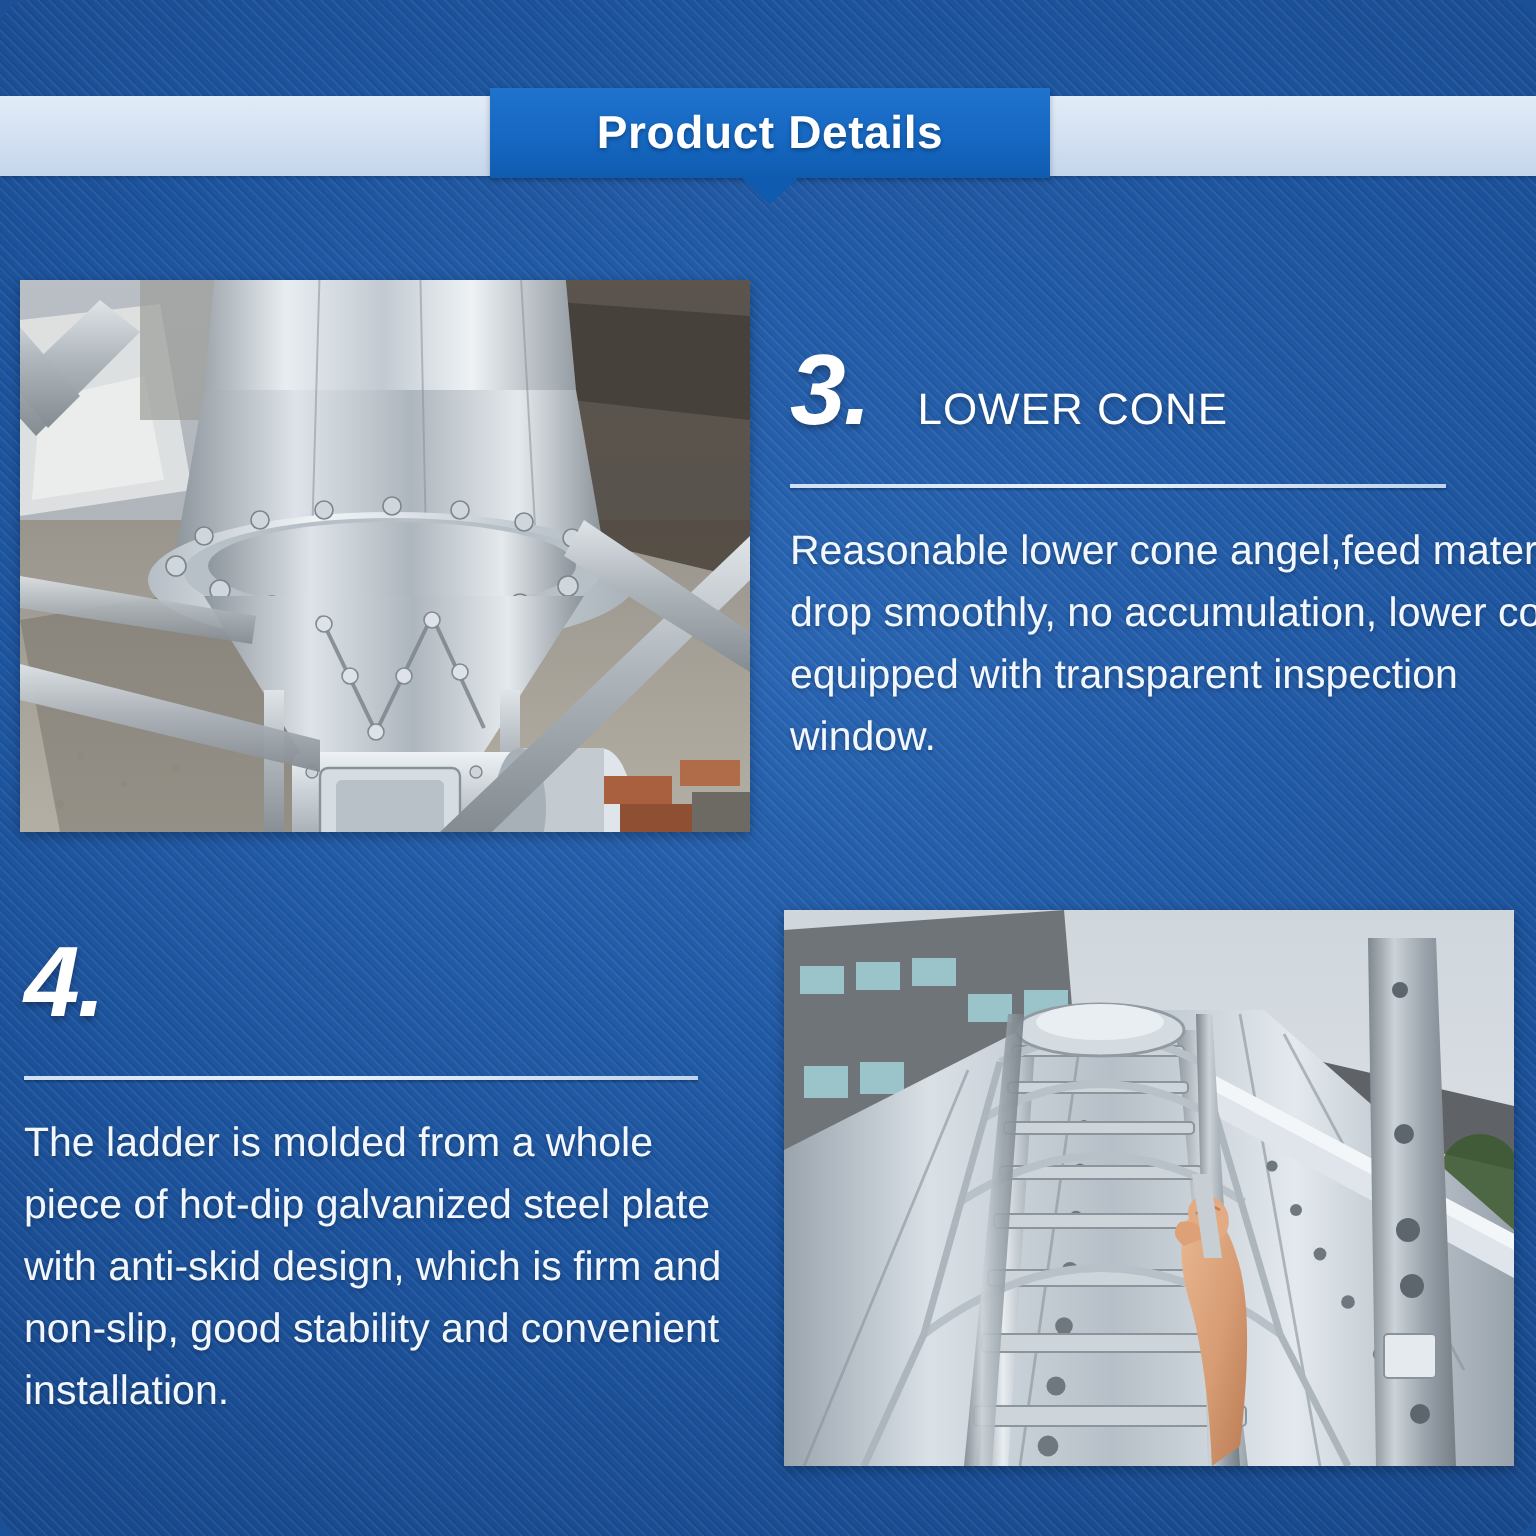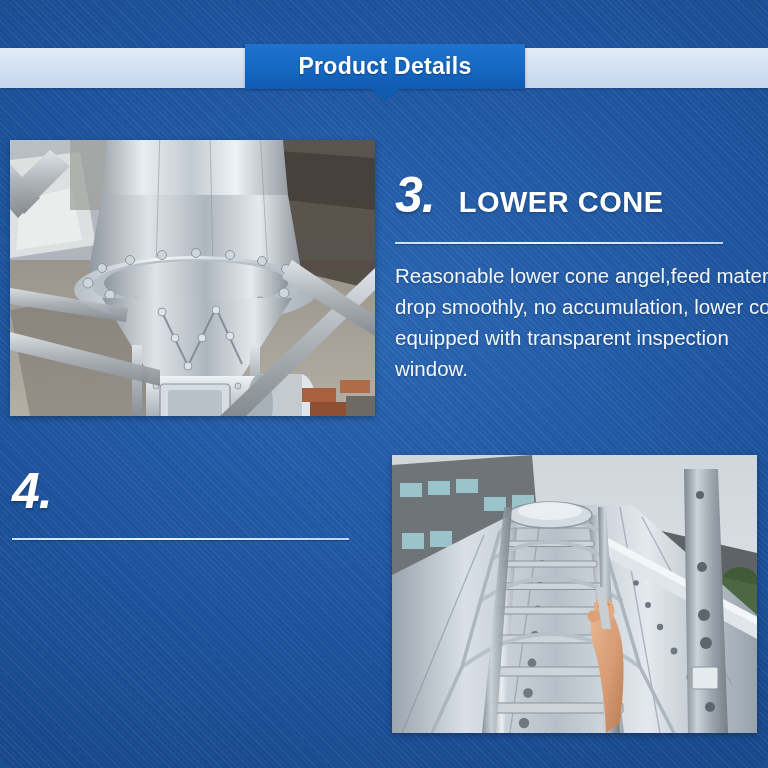--- a/index.html
+++ b/index.html
@@ -111,22 +111,22 @@
     color: #ffffff;
     font-size: 50px;
     font-weight: bold;
     font-style: italic;
     line-height: 1;
     letter-spacing: -1px;
     text-shadow: 0 2px 3px rgba(0,0,0,0.30);
   }
   .heading-title {
     color: #ffffff;
-    font-size: 29px;
-    font-weight: bold;
+    font-size: 22px;
+    font-weight: normal;
     line-height: 1;
     letter-spacing: 0.5px;
     margin-left: 24px;
     text-shadow: 0 1px 3px rgba(0,0,0,0.30);
   }
 
   .divider {
     height: 2px;
     background: linear-gradient(90deg, #cfe0f4 0%, #eaf2fb 45%, #bed4ee 100%);
     box-shadow: 0 1px 1px rgba(0,0,0,0.25);
@@ -313,20 +313,21 @@
     </div>
     <div class="divider"></div>
     <div class="body-text">Reasonable lower cone angel,feed material drop smoothly, no accumulation, lower cone equipped with transparent inspection window.</div>
   </div>
 
   <div class="section-text section-4">
     <div class="heading-row">
       <span class="heading-number">4.</span>
     </div>
     <div class="divider"></div>
+    <div class="body-text">The ladder is molded from a whole piece of hot-dip galvanized steel plate with anti-skid design, which is firm and non-slip, good stability and convenient installation.</div>
   </div>
 
   <div class="photo photo-bottom">
     <svg viewBox="0 0 365 278" preserveAspectRatio="xMidYMid slice">
       <defs>
         <linearGradient id="sky2" x1="0" y1="0" x2="0" y2="1">
           <stop offset="0%" stop-color="#cfd6dc"></stop>
           <stop offset="100%" stop-color="#e6eaee"></stop>
         </linearGradient>
         <linearGradient id="siloSkin" x1="0" y1="0" x2="1" y2="0">

